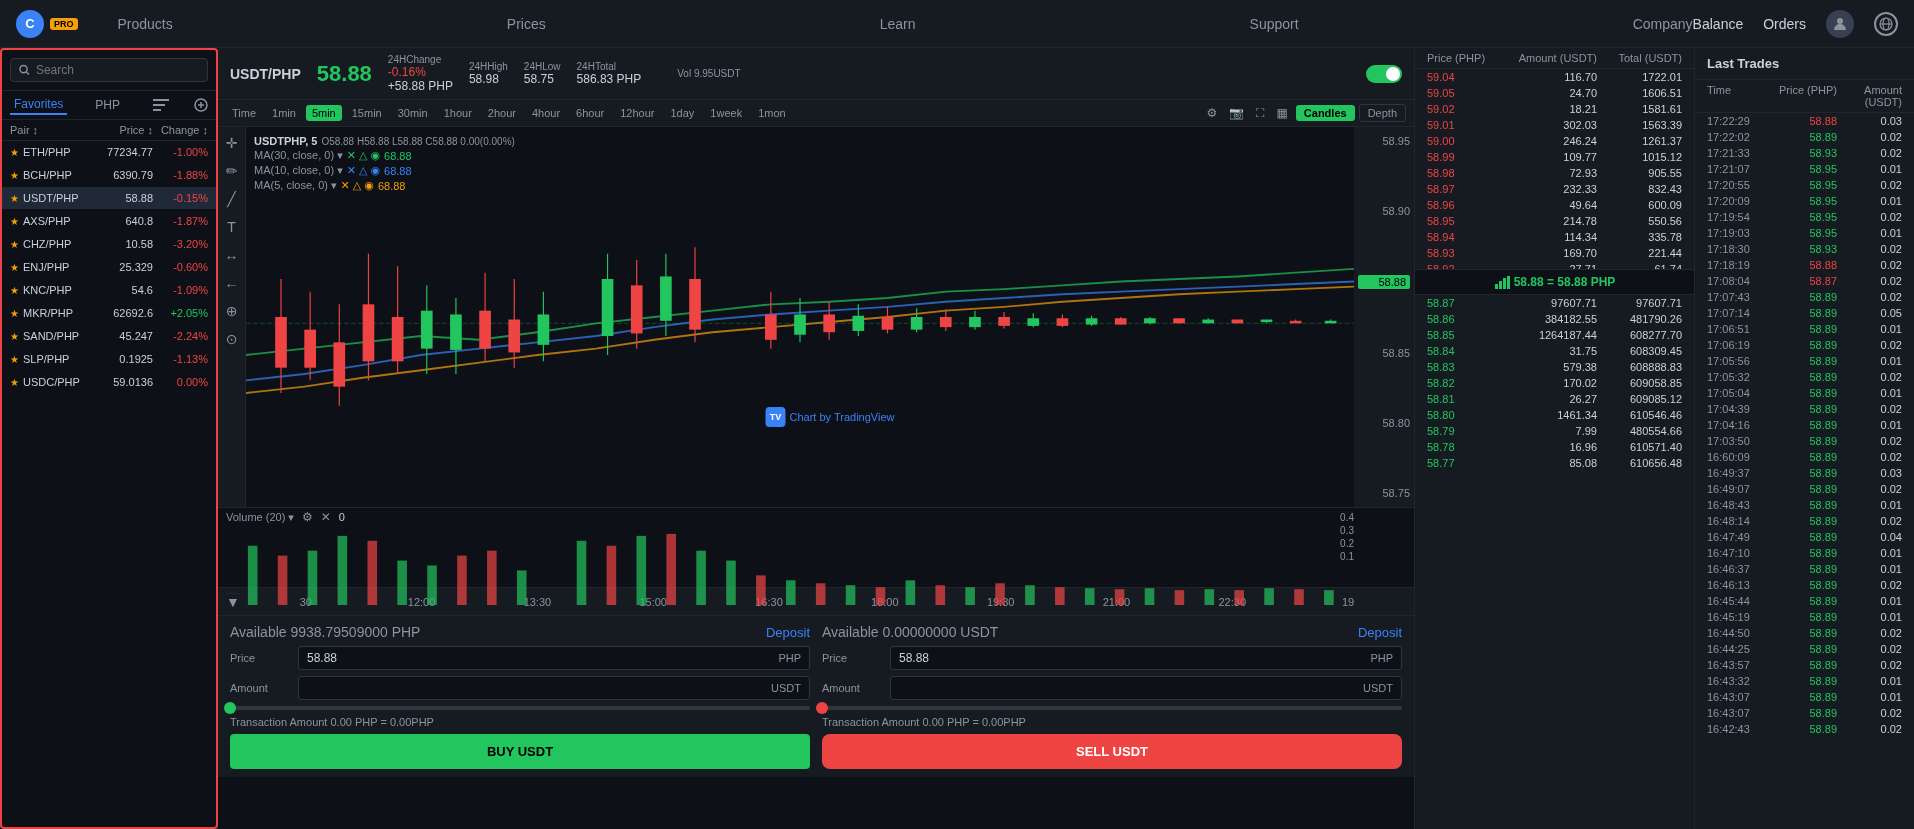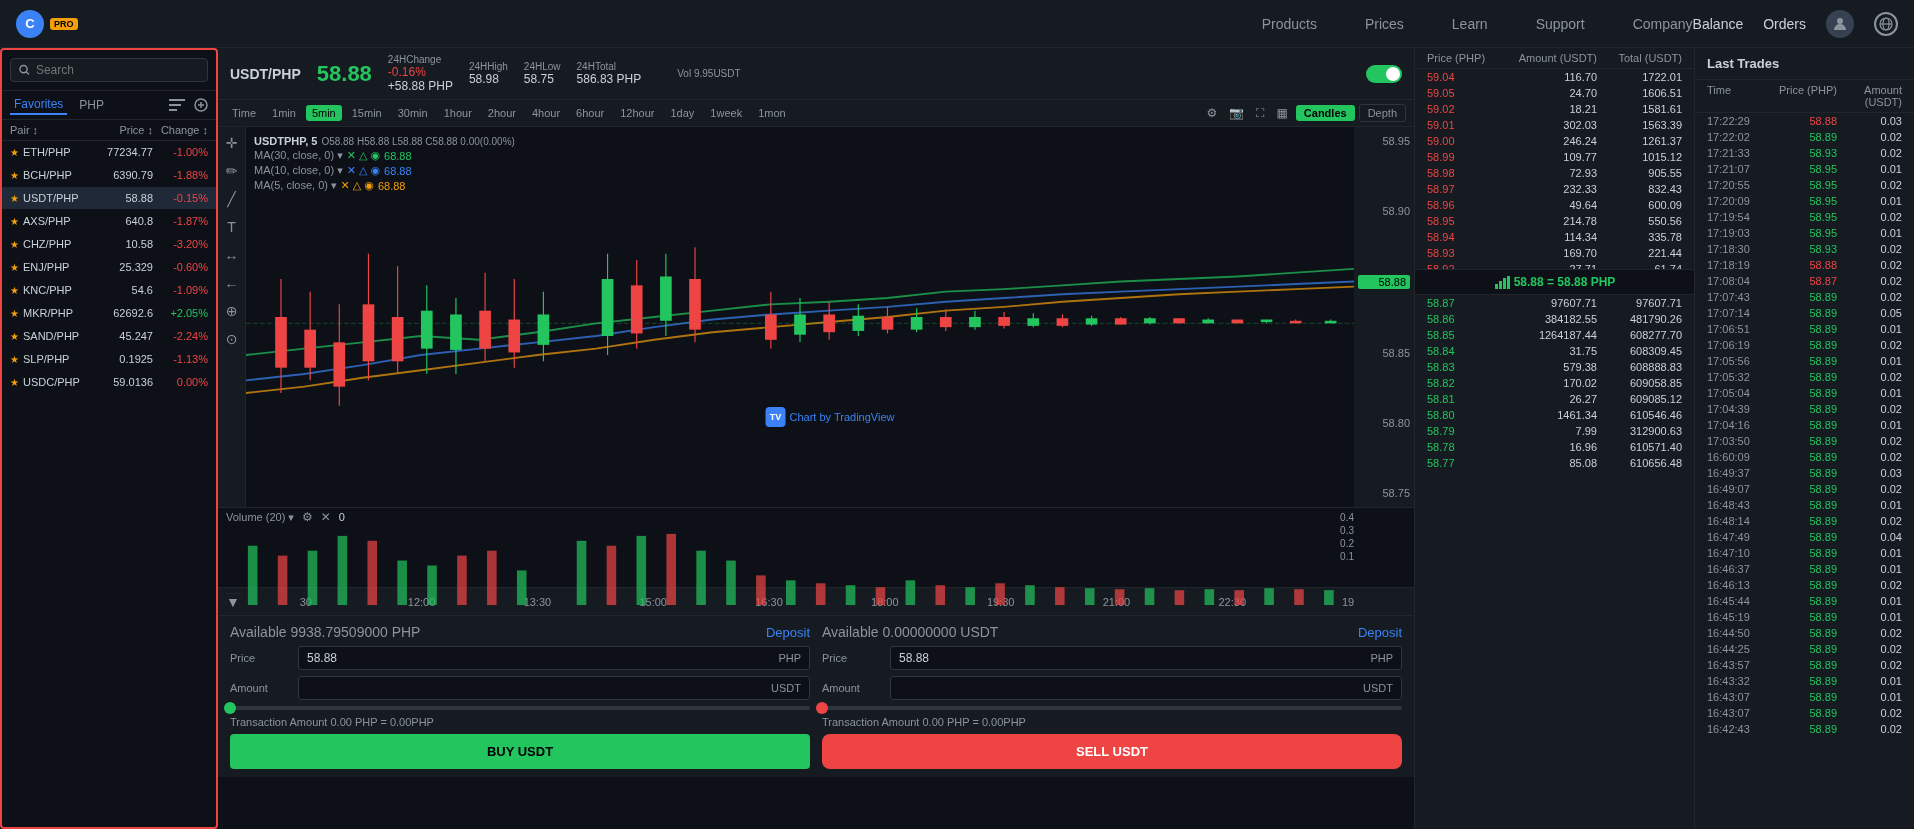--- a/index.html
+++ b/index.html
@@ -42,21 +42,21 @@
       color: #000;
       font-size: 9px;
       font-weight: bold;
       padding: 1px 4px;
       border-radius: 3px;
     }
     .nav {
       display: flex;
       gap: 48px;
       flex: 1;
-      justify-content: flex-end;
+      justify-content: space-between;
     }
     .nav-item {
       color: #8b949e;
       cursor: pointer;
       font-size: 14px;
       padding: 4px 0;
     }
     .header-right {
       display: flex;
       align-items: center;
@@ -116,21 +116,21 @@
       border: none;
       outline: none;
       color: #c9d1d9;
       font-size: 12px;
       width: 100%;
     }
     .sidebar-tabs {
       display: flex;
       align-items: center;
       padding: 4px 8px;
-      gap: 8px;
+      gap: 24px;
       border-bottom: 1px solid #21262d;
     }
     .tab-btn {
       font-size: 12px;
       color: #3b82f6;
       cursor: pointer;
       padding: 2px 4px;
     }
     .tab-btn.active { color: #3b82f6; border-bottom: 2px solid #3b82f6; }
     .tab-btn.inactive { color: #8b949e; }
@@ -1167,21 +1167,21 @@
     <span class="ob-total">609085.12</span>
   </div>
         <div class="ob-row">
     <span class="ob-price-green">58.80</span>
     <span class="ob-amount">1461.34</span>
     <span class="ob-total">610546.46</span>
   </div>
         <div class="ob-row">
     <span class="ob-price-green">58.79</span>
     <span class="ob-amount">7.99</span>
-    <span class="ob-total">312900.63</span>
+    <span class="ob-total">480554.66</span>
   </div>
         <div class="ob-row">
     <span class="ob-price-green">58.78</span>
     <span class="ob-amount">16.96</span>
     <span class="ob-total">610571.40</span>
   </div>
         <div class="ob-row">
     <span class="ob-price-green">58.77</span>
     <span class="ob-amount">85.08</span>
     <span class="ob-total">610656.48</span>

